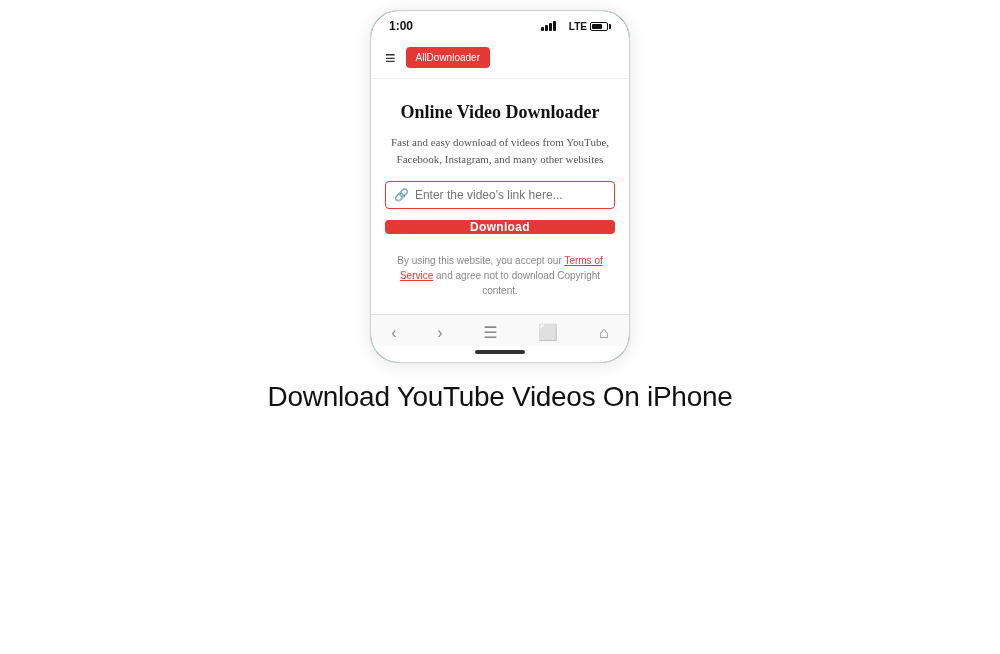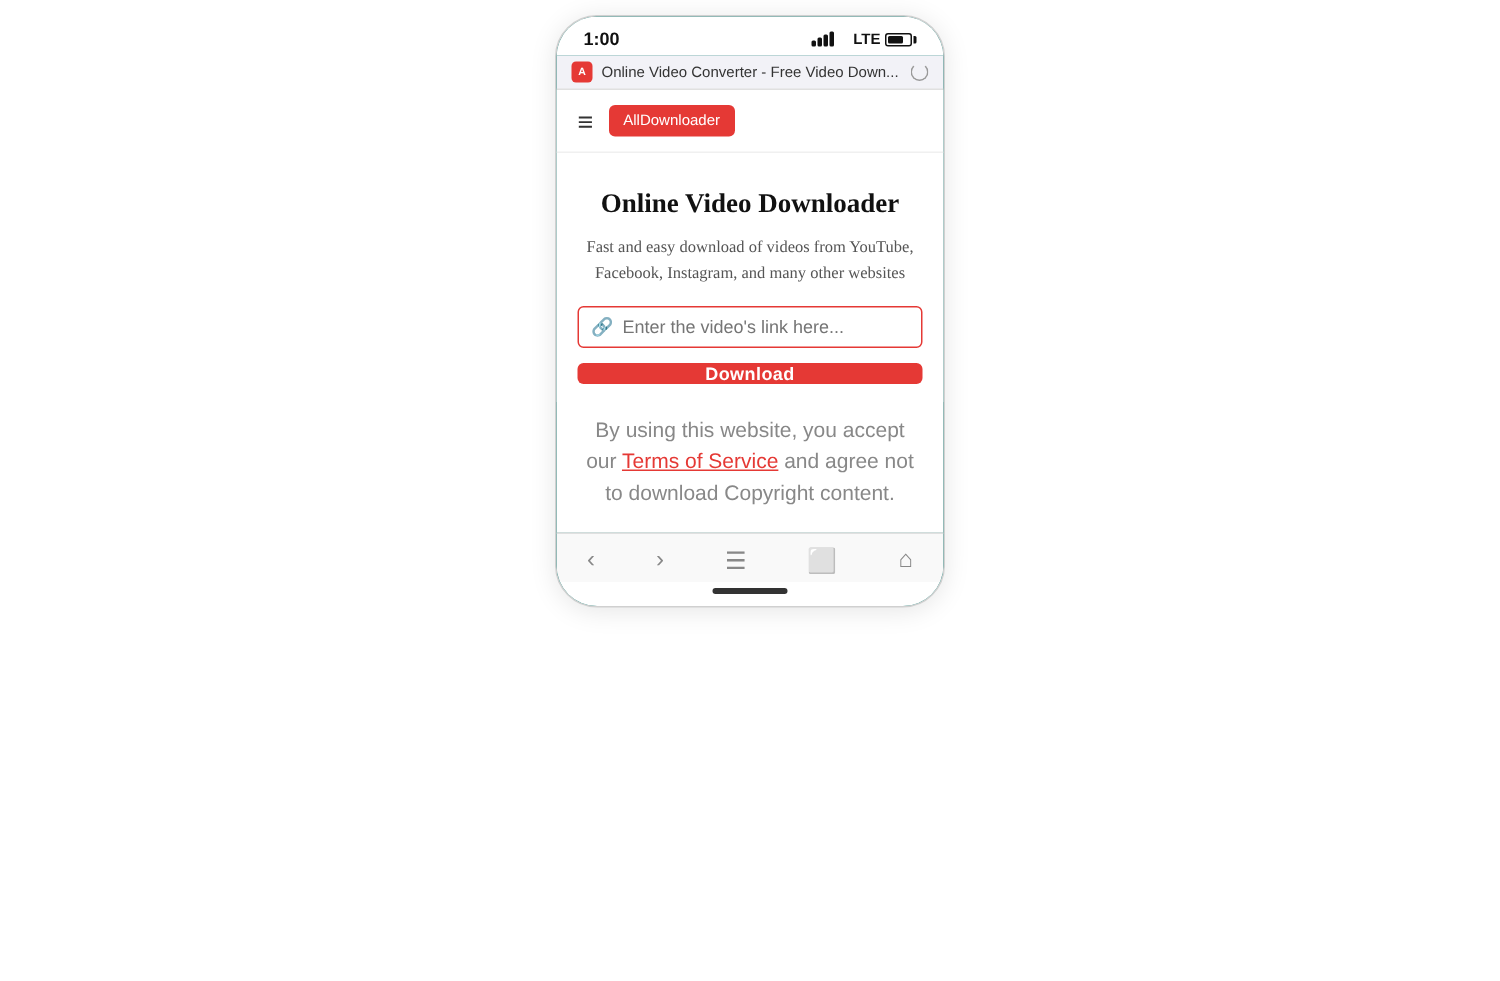--- a/index.html
+++ b/index.html
@@ -197,21 +197,21 @@
       font-size: 12px;
       font-weight: 600;
       cursor: pointer;
       letter-spacing: 0.3px;
     }
 
     
     .terms-text {
       padding: 8px 18px 16px;
       text-align: center;
-      font-size: 14px;
+      font-size: 10px;
       color: #888;
       line-height: 1.5;
     }
 
     .terms-text a {
       color: #e53935;
       text-decoration: underline;
     }
 
     
@@ -323,27 +323,20 @@
         <span class="lte-text">LTE</span>
         <div class="battery-icon">
           <div class="battery-body">
             <div class="battery-fill"></div>
           </div>
           <div class="battery-tip"></div>
         </div>
       </div>
     </div>
 
-    <div class="browser-bar">
-      <div class="favicon">
-        <span>A</span>
-      </div>
-      <span class="url-text">Online Video Converter - Free Video Down...</span>
-      <div class="reload-icon"></div>
-    </div>
 
     <div class="page-content">
 
       <div class="nav-bar">
         <span class="hamburger">≡</span>
         <button class="logo-btn">AllDownloader</button>
       </div>
 
       <div class="hero">
         <h1>Online Video Downloader</h1>
@@ -371,14 +364,15 @@
       <span class="nav-icon">⬜</span>
       <span class="nav-icon">⌂</span>
     </div>
 
     <div class="home-indicator">
       <div class="home-bar"></div>
     </div>
 
   </div>
 
+  <div class="caption">Download YouTube Videos On iPhone</div>
 
 </div>
 
 </body></html>

